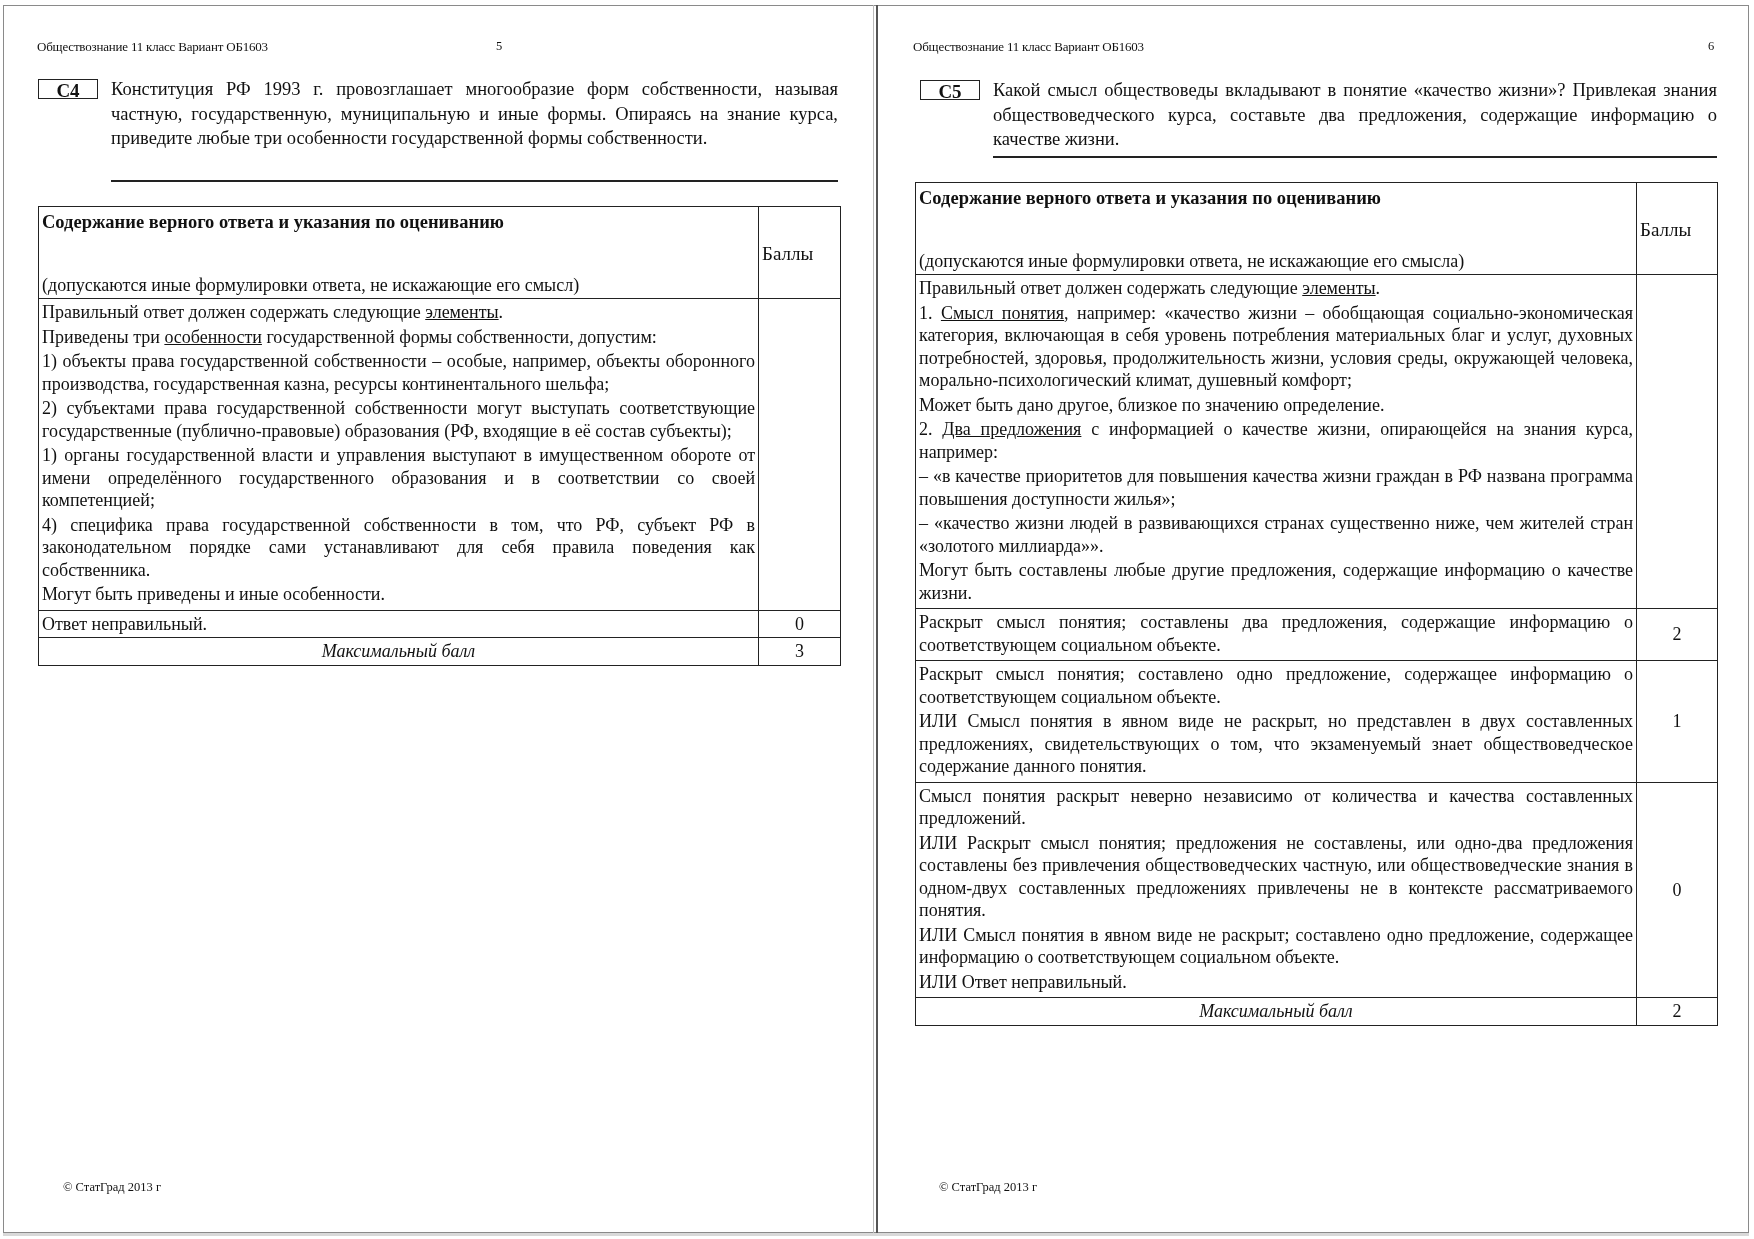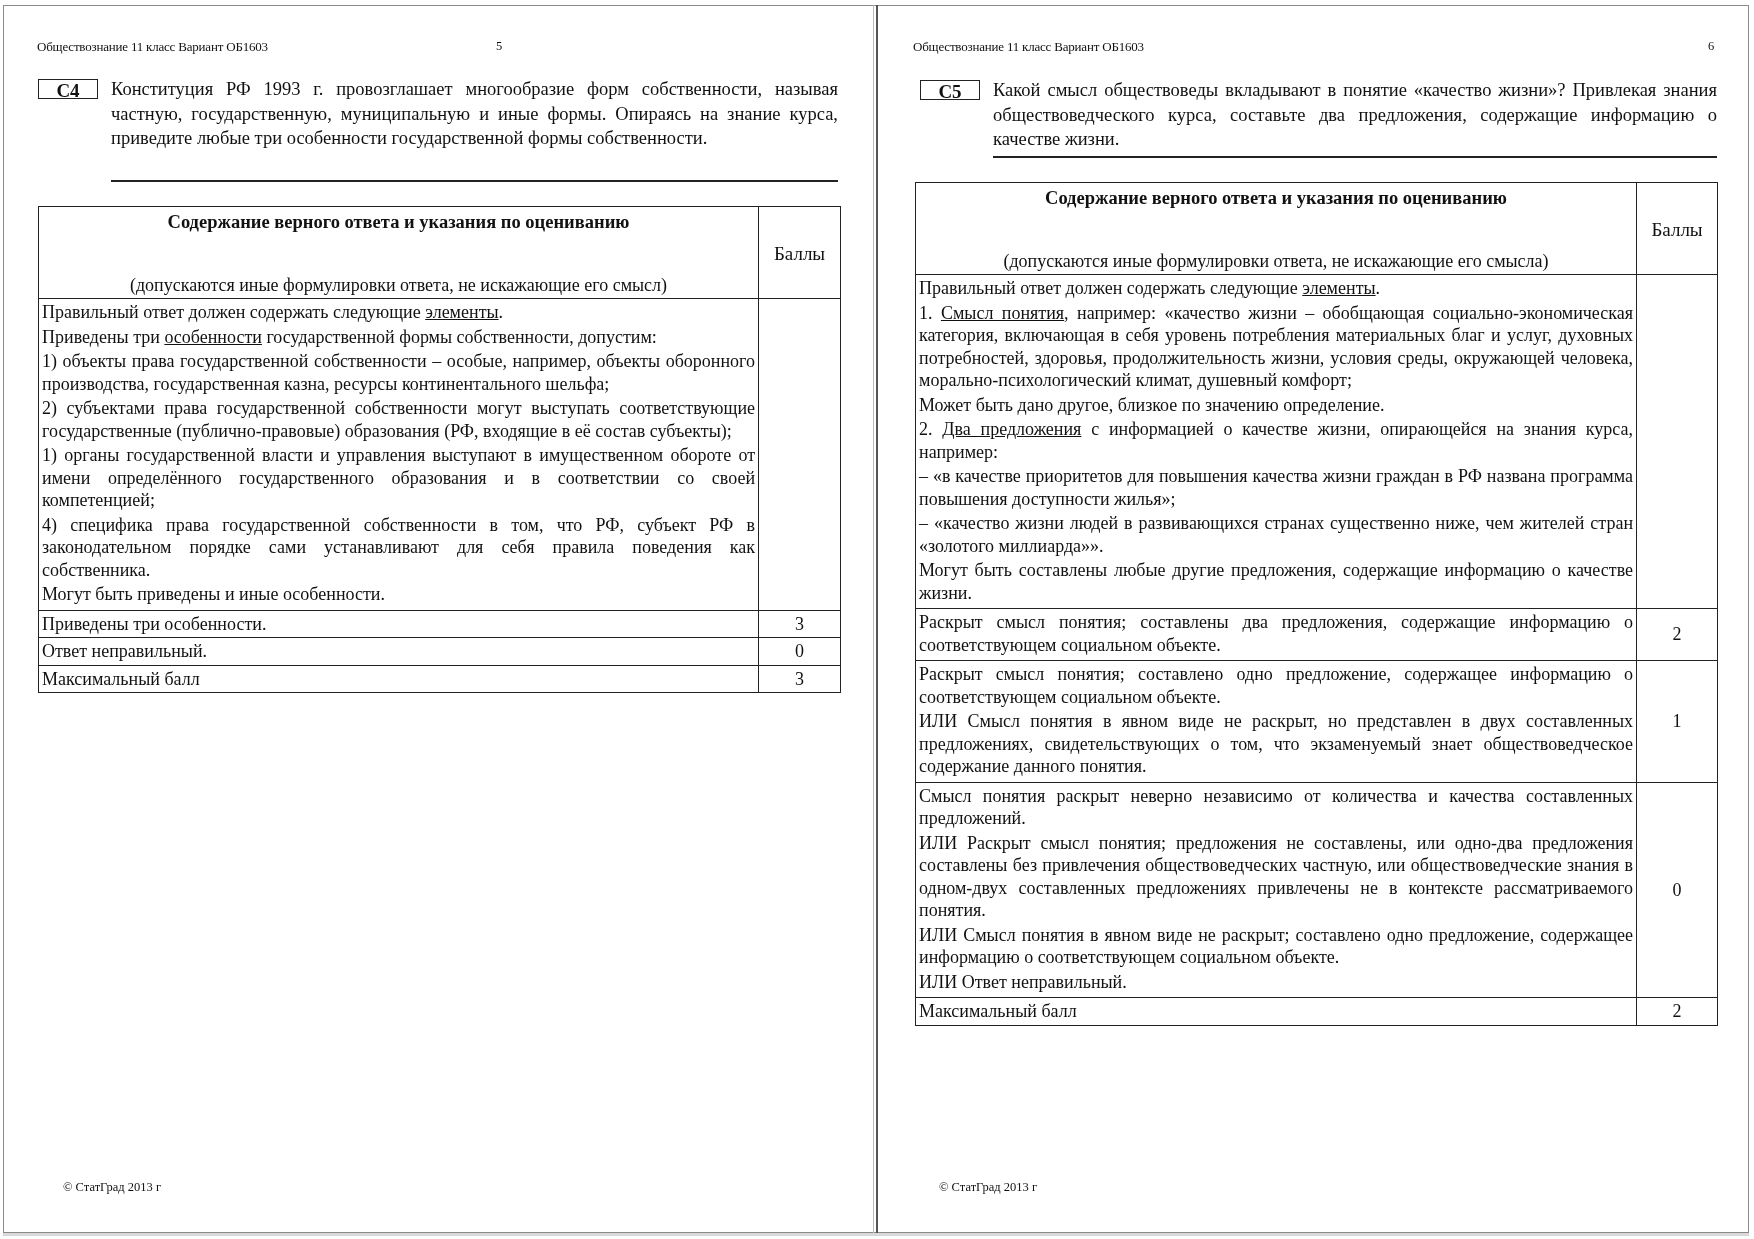--- a/index.html
+++ b/index.html
@@ -24,28 +24,28 @@
 
   .task { position:absolute; }
   .task-id { position:absolute; left:0; top:2px; width:60px; height:20px; border:1.5px solid #222;
              box-sizing:border-box; font-weight:bold; font-size:19px; text-align:center; line-height:21px; }
   .task-text { position:absolute; left:73px; top:0; font-size:18.5px; line-height:24.5px;
                text-align:justify; text-align-last:left; }
   .task-rule { position:absolute; left:73px; height:2px; background:#222; }
 
   table.grid { position:absolute; border-collapse:collapse; font-size:18px; line-height:22.5px; }
   table.grid td, table.grid th { border:1.5px solid #222; vertical-align:top; padding:2px 3px 2px 3px; }
-  table.grid th { font-weight:normal; text-align:center; vertical-align:middle; padding:5px 3px 2px 3px; }
+  table.grid th { font-weight:normal; text-align:left; vertical-align:middle; padding:5px 3px 2px 3px; }
   .th-main { font-weight:bold; font-size:18.5px; display:block; line-height:21px; }
   .th-sub { display:block; line-height:21px; font-size:18px;margin-top:42px; }
   .th-score { font-weight:bold; font-size:19px; }
   .p { display:block; text-align:justify; text-align-last:left; margin-bottom:2px; }
   .u { text-decoration:underline; }
   .score { text-align:center; vertical-align:middle !important; font-size:18px; }
-  .max-label { text-align:left; }
+  .max-label { text-align:center; font-style:italic; }
   .footer { position:absolute; font-size:12.5px; top:1175px; }
 </style>
 </head>
 <body>
 
 <div class="spread">
   <div class="frame"></div>
   <div class="spine-light"></div>
   <div class="spine"></div>
   <div class="bottom-edge"></div>
@@ -77,24 +77,20 @@
         <td>
           <span class="p"><span>Правильный ответ должен содержать следующие </span><span class="u">элементы</span><span>.</span></span>
           <span class="p"><span>Приведены три </span><span class="u">особенности</span><span> государственной формы собственности, допустим:</span></span>
           <span class="p">1) объекты права государственной собственности – особые, например, объекты оборонного производства, государственная казна, ресурсы континентального шельфа;</span>
           <span class="p">2) субъектами права государственной собственности могут выступать соответствующие государственные (публично-правовые) образования (РФ, входящие в её состав субъекты);</span>
           <span class="p">1) органы государственной власти и управления выступают в имущественном обороте от имени определённого государственного образования и в соответствии со своей компетенцией;</span>
           <span class="p">4) специфика права государственной собственности в том, что РФ, субъект РФ в законодательном порядке сами устанавливают для себя правила поведения как собственника.</span>
           <span class="p">Могут быть приведены и иные особенности.</span>
         </td>
         <td></td>
-      </tr>
-      <tr>
-        <td>Приведены три особенности.</td>
-        <td class="score">3</td>
       </tr>
       <tr>
         <td>Ответ неправильный.</td>
         <td class="score">0</td>
       </tr>
       <tr>
         <td class="max-label">Максимальный балл</td>
         <td class="score">3</td>
       </tr>
     </tbody>

